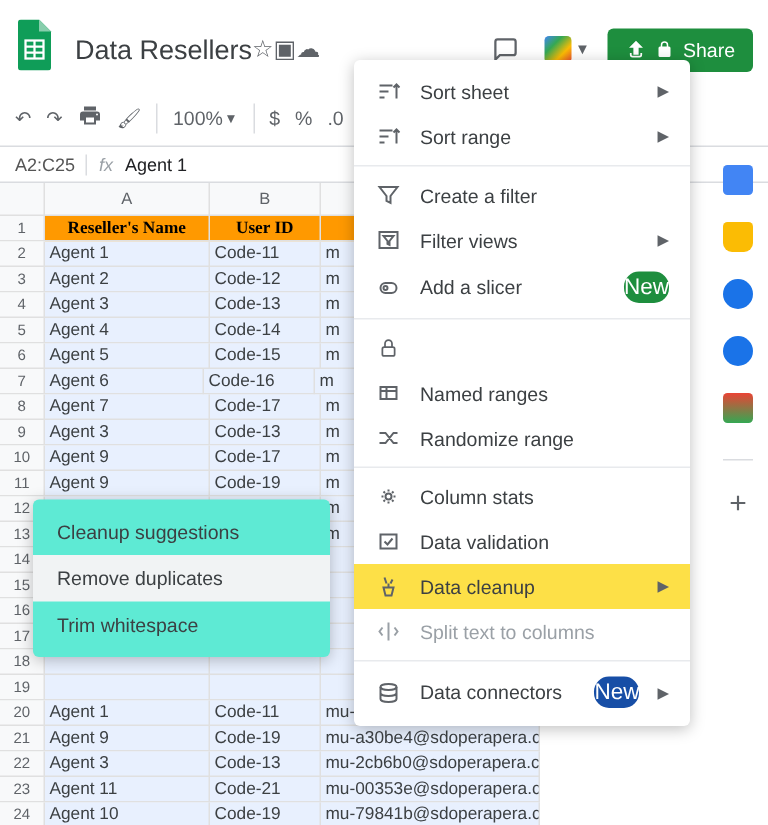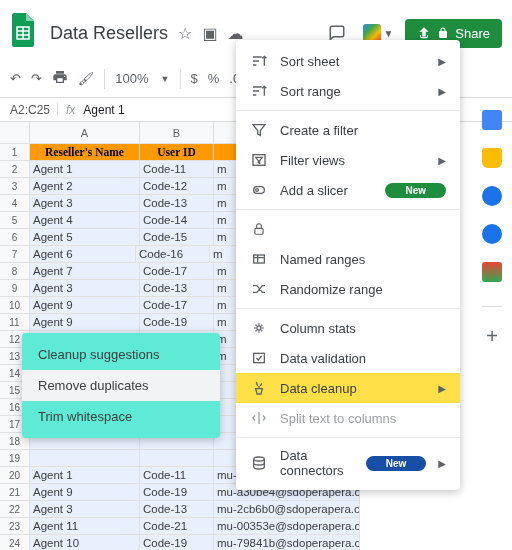--- a/index.html
+++ b/index.html
@@ -1,54 +1,54 @@
 <!DOCTYPE html>
 <html><head>
 <meta charset="utf-8">
 <style>
 * { margin:0; padding:0; box-sizing:border-box; }
 body { font-family:Arial,sans-serif; font-size:13px; color:#3c4043; background:#fff; width:512px; height:550px; overflow:hidden; position:relative; }
 .topbar { display:flex; align-items:center; padding:6px 10px 0 10px; height:60px; }
 .logo { width:32px; height:40px; position:relative; margin-right:8px; }
 .logo svg { width:26px; height:34px; }
 .doc-area { flex:1; }
-.doc-title { font-size:18px; color:#3c4043; display:flex; align-items:center; gap:10px; }
+.doc-title { font-size:18px; color:#3c4043; display:flex; align-items:center; gap:0; }
 .doc-title .ti { color:#5f6368; font-size:16px; }
 .menubar { display:flex; gap:2px; margin-top:2px; font-size:13px; color:#202124; }
 .menubar span { padding:3px 7px; border-radius:3px; }
 .menubar span.open { background:#e8eaed; }
 .right-top { display:flex; align-items:center; gap:8px; }
 .iconbtn { width:28px; height:28px; border-radius:50%; display:flex; align-items:center; justify-content:center; color:#5f6368; }
 .meet { display:flex; align-items:center; border-radius:4px; padding:2px 4px; gap:2px; }
 .meet .sq { width:18px; height:18px; background:linear-gradient(135deg,#4285f4,#34a853,#fbbc04,#ea4335); border-radius:3px; }
 .share-btn { background:#1e8e3e; color:#fff; border-radius:4px; padding:7px 12px; font-size:13px; font-weight:500; display:flex; align-items:center; gap:6px; }
 .toolbar { height:38px; border-bottom:1px solid #dadce0; display:flex; align-items:center; padding:0 10px; gap:10px; color:#5f6368; }
 .toolbar .sep { width:1px; height:20px; background:#dadce0; }
-.zoom { font-size:13px; display:flex; align-items:center; gap:12px; }
+.zoom { font-size:13px; display:flex; align-items:center; gap:1px; }
 .namebox { height:24px; border-bottom:1px solid #dadce0; display:flex; align-items:center; }
 .nb-cell { width:58px; border-right:1px solid #dadce0; padding:0 10px; font-size:12px; color:#555; }
 .nb-fx { padding:0 8px; color:#9aa0a6; font-style:italic; font-size:12px; }
 .nb-val { font-size:12px; color:#202124; }
 .sheet-wrap { position:relative; display:flex; }
 .grid { position:relative; }
 .col-heads { display:flex; }
 .col-heads .corner { width:30px; height:22px; background:#f8f9fa; border-right:1px solid #e0e0e0; border-bottom:1px solid #e0e0e0; }
 .col-heads .ch { height:22px; background:#f8f9fa; border-right:1px solid #e0e0e0; border-bottom:1px solid #e0e0e0; text-align:center; font-size:11px; color:#5f6368; line-height:22px; }
 .row { display:flex; height:17px; }
 .rh { width:30px; background:#f8f9fa; border-right:1px solid #e0e0e0; border-bottom:1px solid #e0e0e0; font-size:10px; color:#5f6368; text-align:center; line-height:17px; }
 .cell { border-right:1px solid #e0e0e0; border-bottom:1px solid #e0e0e0; font-size:11.5px; padding:0 3px; line-height:17px; overflow:hidden; white-space:nowrap; }
 .cell.hdr { background:#ff9900; color:#000; font-weight:bold; text-align:center;font-family:Liberation Serif, serif; }
 .cell.sel { background:#e8f0fe; }
 .dropdown { position:absolute; top:40px; left:224px; width:224px; background:#fff; box-shadow:0 2px 10px rgba(0,0,0,0.25); border-radius:4px; padding:6px 0; z-index:100;margin-left:12px; }
 .dropdown .mi { display:flex; align-items:center; padding:6px 14px; font-size:13px; color:#3c4043; gap:12px; min-height:30px; }
 .dropdown .mi:hover, .dropdown .mi.hov { background:#fde047; }
 .dropdown .mi .mic { width:18px; height:18px; display:flex; align-items:center; justify-content:center; color:#5f6368; flex-shrink:0; }
 .dropdown .mi .txt { flex:1; }
 .dropdown .mi .arr { color:#5f6368; font-size:10px; }
-.dropdown .mi .badge { background:#1e8e3e; color:#fff; font-size:10px; padding:2px 20px; border-radius:10px; font-weight:700; }
+.dropdown .mi .badge { background:#1e8e3e; color:#fff; font-size:15px; padding:2px 0; border-radius:10px; font-weight:400; }
 .dropdown .mi .badge.dark { background:#174ea6; }
 .dropdown hr { border:none; border-top:1px solid #e8eaed; margin:4px 0; }
 .dropdown .mi.dis { color:#9aa0a6; }
 .submenu { position:absolute; top:333px; left:22px; width:198px; background:#5eead4; box-shadow:0 2px 10px rgba(0,0,0,0.25); border-radius:4px; padding:6px 0; z-index:101; }
 .submenu .mi { padding:8px 16px; font-size:13px; color:#3c4043; }
 .submenu .mi.hov { background:#f1f3f4; }
 .sidepanel { position:absolute; right:0; top:98px; width:40px; display:flex; flex-direction:column; align-items:center; gap:18px; padding-top:12px; }
 .sidepanel .si { width:20px; height:20px; border-radius:3px; }
 .plus { font-size:20px; color:#5f6368; }
 </style>

